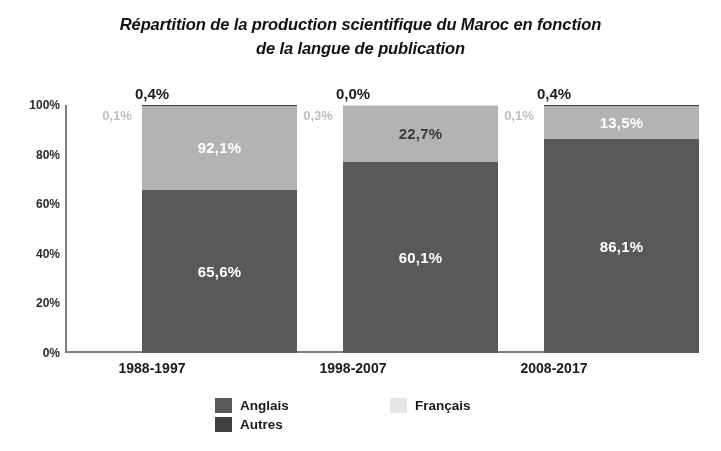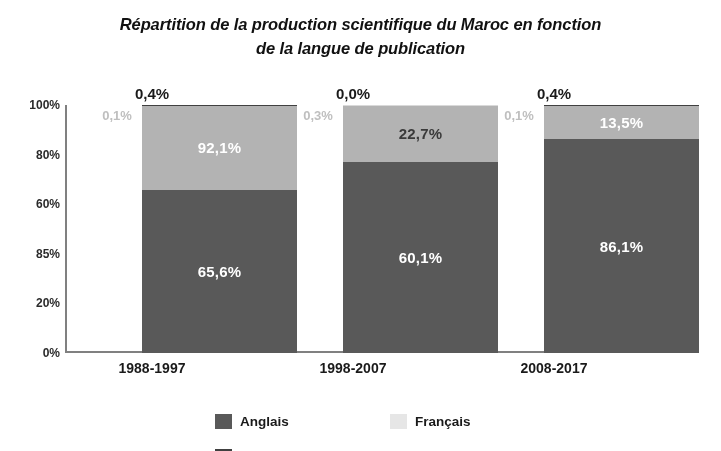--- a/index.html
+++ b/index.html
@@ -140,21 +140,20 @@
     grid-template-columns: 175px 200px;
     grid-row-gap: 4px;
     font-size: 13.5px;
     font-weight: bold;
     color: #1a1a1a;
   }
   .legend-item {
     display: flex;
     align-items: center;
     gap: 8px;
-    margin-top: 16px;
   }
   .legend-swatch {
     width: 17px;
     height: 15px;
     flex: 0 0 auto;
   }
   .sw-anglais { background: #595959; }
   .sw-espagnole { background: #d9d9d9; }
   .sw-francais { background: #e6e6e6; }
   .sw-autres { background: #404040; }
@@ -165,21 +164,21 @@
 <div id="chart-root">
 
   <div class="chart-title">
     <span>Répartition de la production scientifique du Maroc en fonction</span>
     <span class="line2">de la langue de publication</span>
   </div>
 
   <div class="yticks-wrap">
     <div class="ytick" style="top:248px;">0%</div>
     <div class="ytick" style="top:198.4px;">20%</div>
-    <div class="ytick" style="top:148.8px;">85%</div>
+    <div class="ytick" style="top:148.8px;">40%</div>
     <div class="ytick" style="top:99.2px;">60%</div>
     <div class="ytick" style="top:49.6px;">80%</div>
     <div class="ytick" style="top:0px;">100%</div>
   </div>
 
   <div class="plot-frame"></div>
 
   <div class="plot-area">
 
     <div class="bar-col" style="left:75px;">

